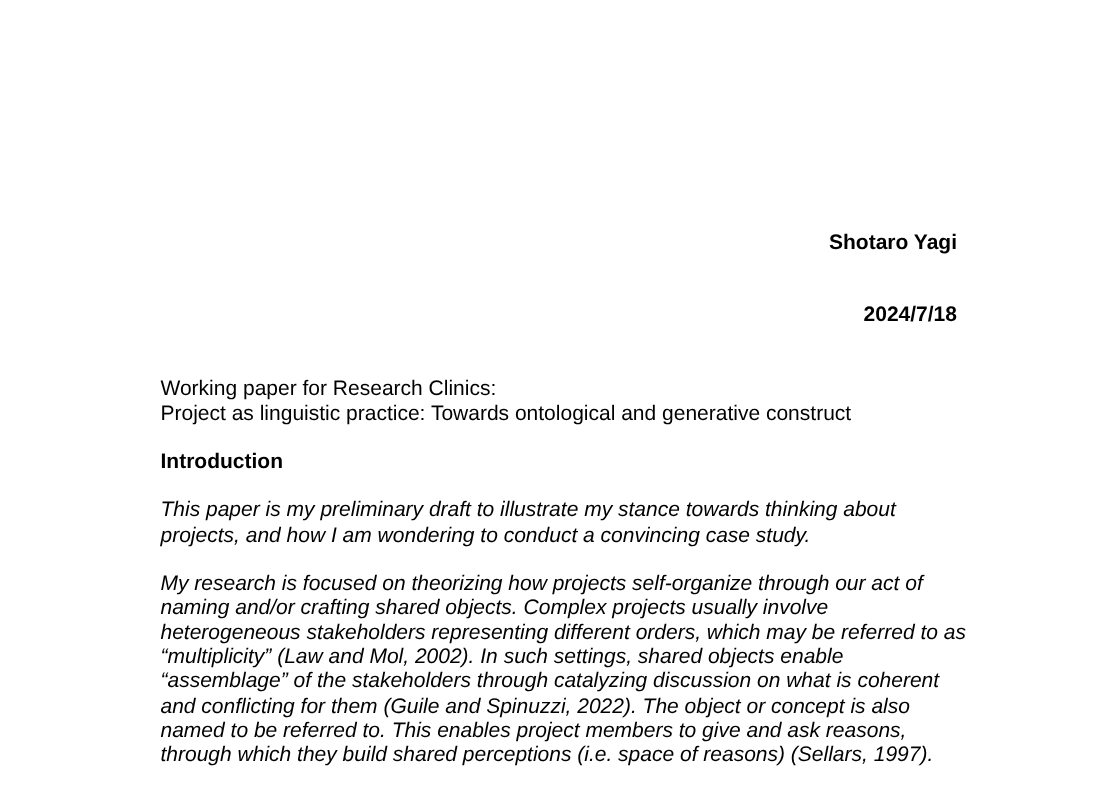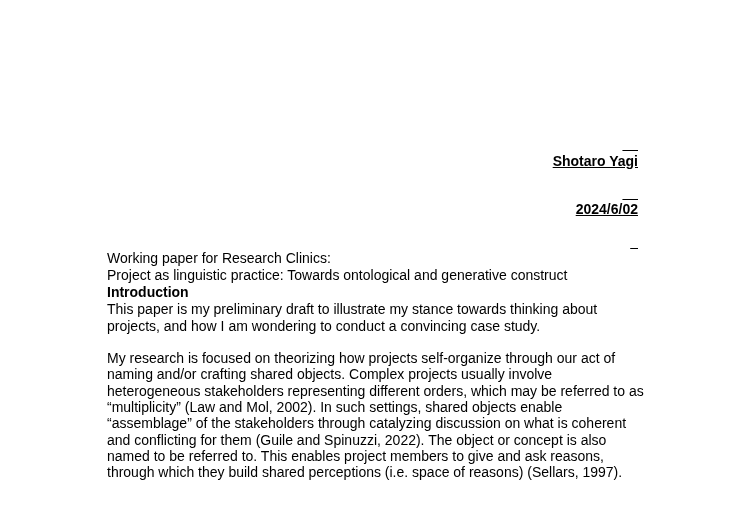--- a/index.html
+++ b/index.html
@@ -19,47 +19,47 @@
     box-sizing: content-box;
     padding: 120px 0 0 107px;
     width: 531px;
     font-size: 14px;
     line-height: 16.3px;
   }
   .author-block {
     text-align: right;
     font-weight: bold;
     white-space: pre;
-    text-decoration: underline;
   }
   .doc-title {
     font-weight: normal;
     white-space: pre;
     margin: 0;
   }
   .section-heading {
     font-weight: bold;
     font-size: 14px;
     line-height: 16.3px;
-    margin: 1px 0;
+    margin: 16px 0;
     white-space: pre;
   }
   .para {
     margin: 0 0 16.3px 0;
     white-space: pre;
+    font-style: italic;
   }
 </style>
 </head>
 <body>
 
 <div class="page">
 
   <div class="author-block">
     <div>Shotaro Yagi</div>
-    <div>2024/6/02</div>
+    <div>2024/7/18</div>
   </div>
 
   <div class="doc-title">Working paper for Research Clinics:
 Project as linguistic practice: Towards ontological and generative construct</div>
 
   <div class="section-heading">Introduction</div>
 
   <p class="para">This paper is my preliminary draft to illustrate my stance towards thinking about
 projects, and how I am wondering to conduct a convincing case study.</p>
 

